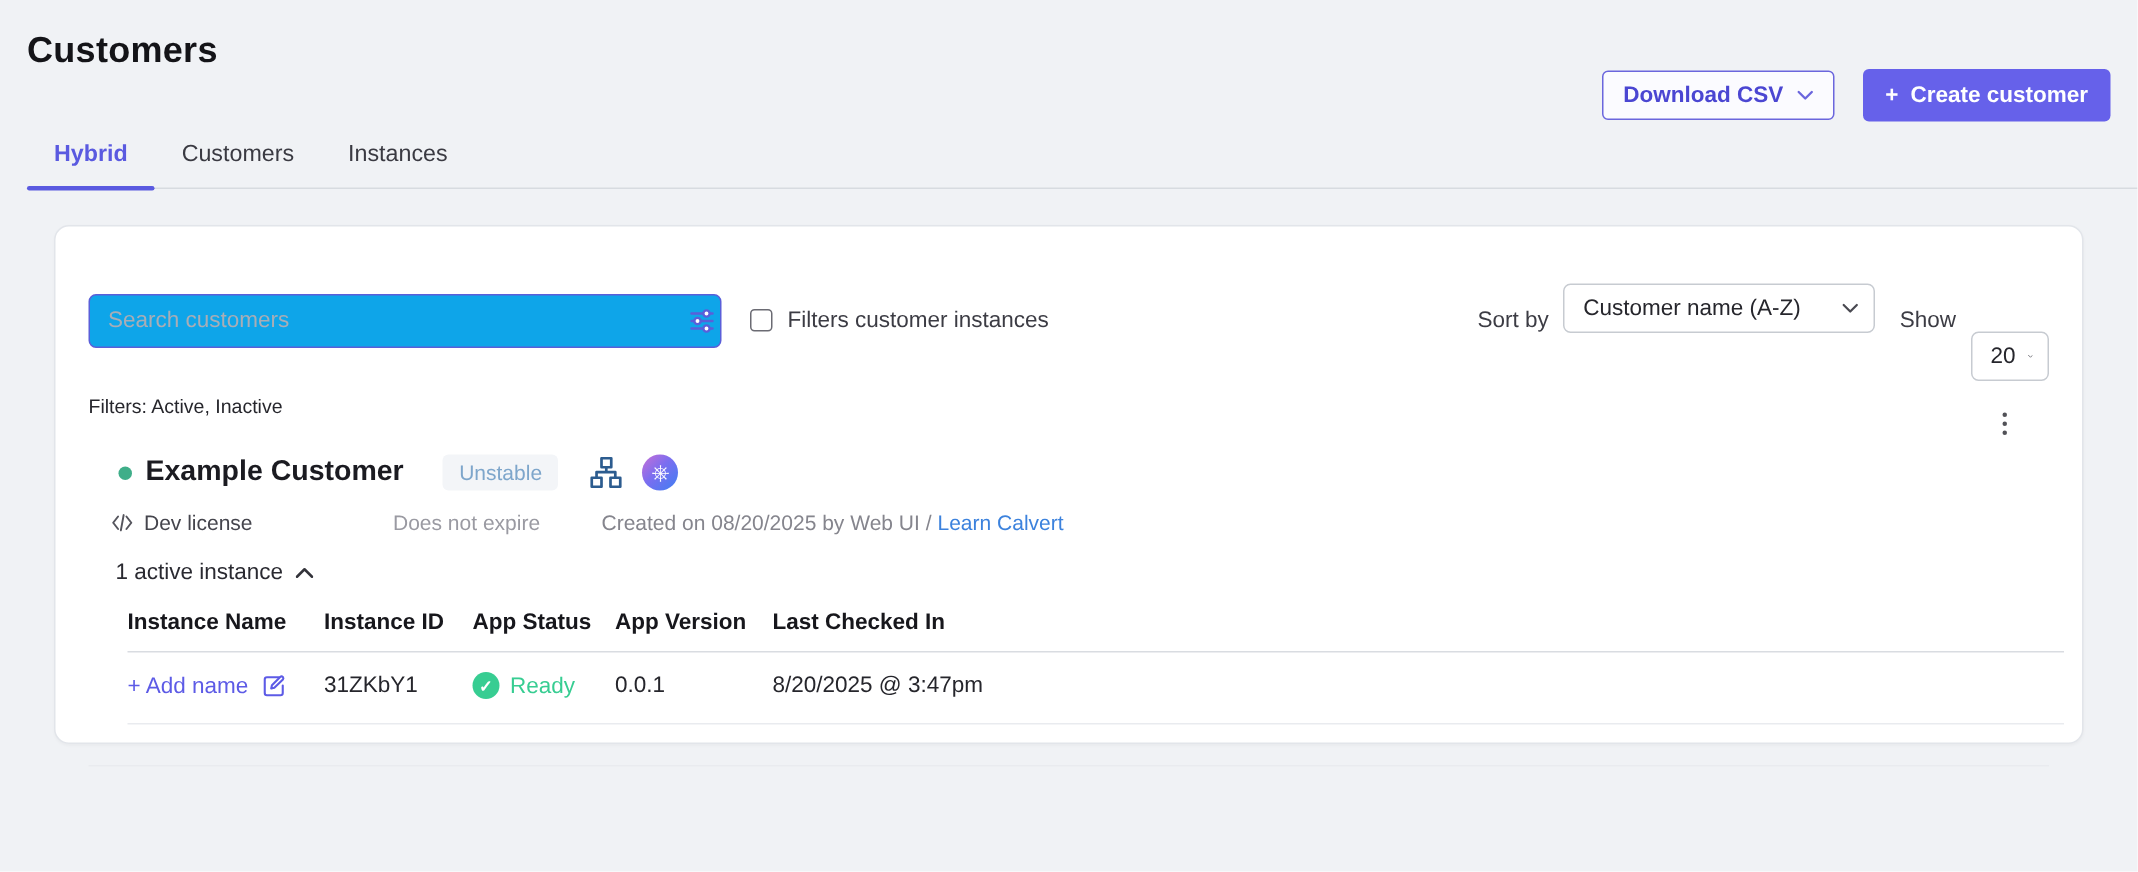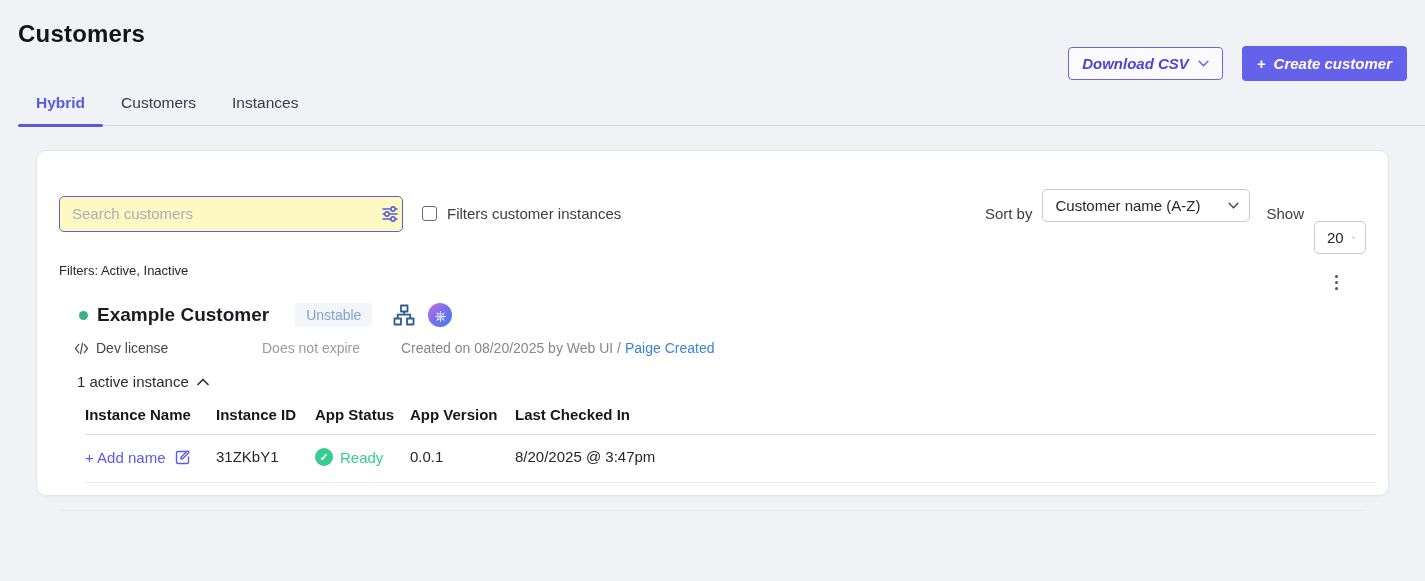--- a/index.html
+++ b/index.html
@@ -12,37 +12,37 @@
     position: relative;
   }
   .page { padding: 20px 18px 0; position: relative; }
 
   
   .page-title { font-size: 24px; font-weight: 700; color: #141418; letter-spacing: .2px; }
   .desc { margin-top: 16px; max-width: 962px; font-size: 15.5px; line-height: 22px; color: #4c4c54; }
   .desc a { color: #3c82dd; text-decoration: none; margin-left: 4px; cursor: pointer; }
 
   .header-actions { position: absolute; top: 46px; right: 18px; display: flex; gap: 19px; align-items: center; }
-  .btn { display: inline-flex; align-items: center; border-radius: 4px; font-size: 15px; font-weight: 700; cursor: pointer; border: none; font-family: inherit; font-style: italic; }
+  .btn { display: inline-flex; align-items: center; border-radius: 4px; font-size: 15px; font-weight: 700; cursor: pointer; border: none; font-family: inherit; }
   .btn-outline { height: 33px; padding: 0 13px; background: #fbfbff; border: 1px solid #6b66dd; color: #4b46d2; gap: 9px; }
   .btn-fill { height: 35px; padding: 0 15px; background: #6661ea; color: #ffffff; gap: 8px; }
   .chev { width: 11px; height: 7px; display: inline-block; }
 
   
   .tabs { margin-top: 46px; margin-right: -18px; border-bottom: 1px solid #d7dbe0; display: flex; }
   .tab { padding: 0 18px 13px; font-size: 15.5px; color: #3a3a42; cursor: pointer; position: relative; }
   .tab.active { color: #5a5ae0; font-weight: 700; }
   .tab.active::after { content: ""; position: absolute; left: 0; right: 0; bottom: -2px; height: 3px; background: #5a5ae0; border-radius: 2px; }
 
   
   .card { margin: 24px 18px 0; background: #fff; border: 1px solid #e2e5ea; border-radius: 10px;
           padding: 22px; height: 346px; position: relative; box-shadow: 0 1px 2px rgba(20,20,40,.03); }
 
   .toolbar { display: flex; align-items: center; }
-  .search-box { display: flex; align-items: center; width: 344px; height: 36px; background: #fef9c3;
+  .search-box { display: flex; align-items: center; width: 422px; height: 36px; background: #0ea5e9;
                 border: 1px solid #5a5fd9; border-radius: 5px; padding-right: 2px; }
   .search-box input { flex: 1; border: none; outline: none; height: 100%; padding: 0 12px; font-size: 15px; color: #33333b; font-family: inherit; background: transparent; }
   .search-box input::placeholder { color: #a9adb6; }
   .filter-ic { width: 20px; height: 20px; cursor: pointer; flex: 0 0 auto; }
 
   .chk-group { display: flex; align-items: center; gap: 10px; margin-left: 19px; cursor: pointer; }
   .chk-box { width: 15px; height: 15px; border: 1.5px solid #6b6b73; border-radius: 3px; background: #fff; }
   .chk-label { font-size: 15px; color: #3c3c44; }
 
   .spacer { flex: 1; }
@@ -181,21 +181,21 @@
           <svg width="15" height="13" viewBox="0 0 16 14">
             <g fill="none" stroke="#55555d" stroke-width="1.4" stroke-linecap="round" stroke-linejoin="round">
               <polyline points="5,2.5 1.5,7 5,11.5"></polyline>
                 <polyline points="11,2.5 14.5,7 11,11.5"></polyline>
                 <line x1="9" y1="1.5" x2="7" y2="12.5"></line>
             </g>
           </svg>
           <span>Dev license</span>
         </span>
         <span class="meta-exp">Does not expire</span>
-        <span class="meta-created"><span>Created on 08/20/2025 by Web UI /</span><a>Paige Created</a></span>
+        <span class="meta-created"><span>Created on 08/20/2025 by Web UI /</span><a>Learn Calvert</a></span>
       </div>
 
       <div class="summary">
         <span>1 active instance</span>
         <svg width="12" height="8" viewBox="0 0 12 8">
             <polyline points="1,6.5 6,1.5 11,6.5" fill="none" stroke="#33333a" stroke-width="1.7" stroke-linecap="round" stroke-linejoin="round"></polyline>
           </svg>
       </div>
 
       <div class="itable">

